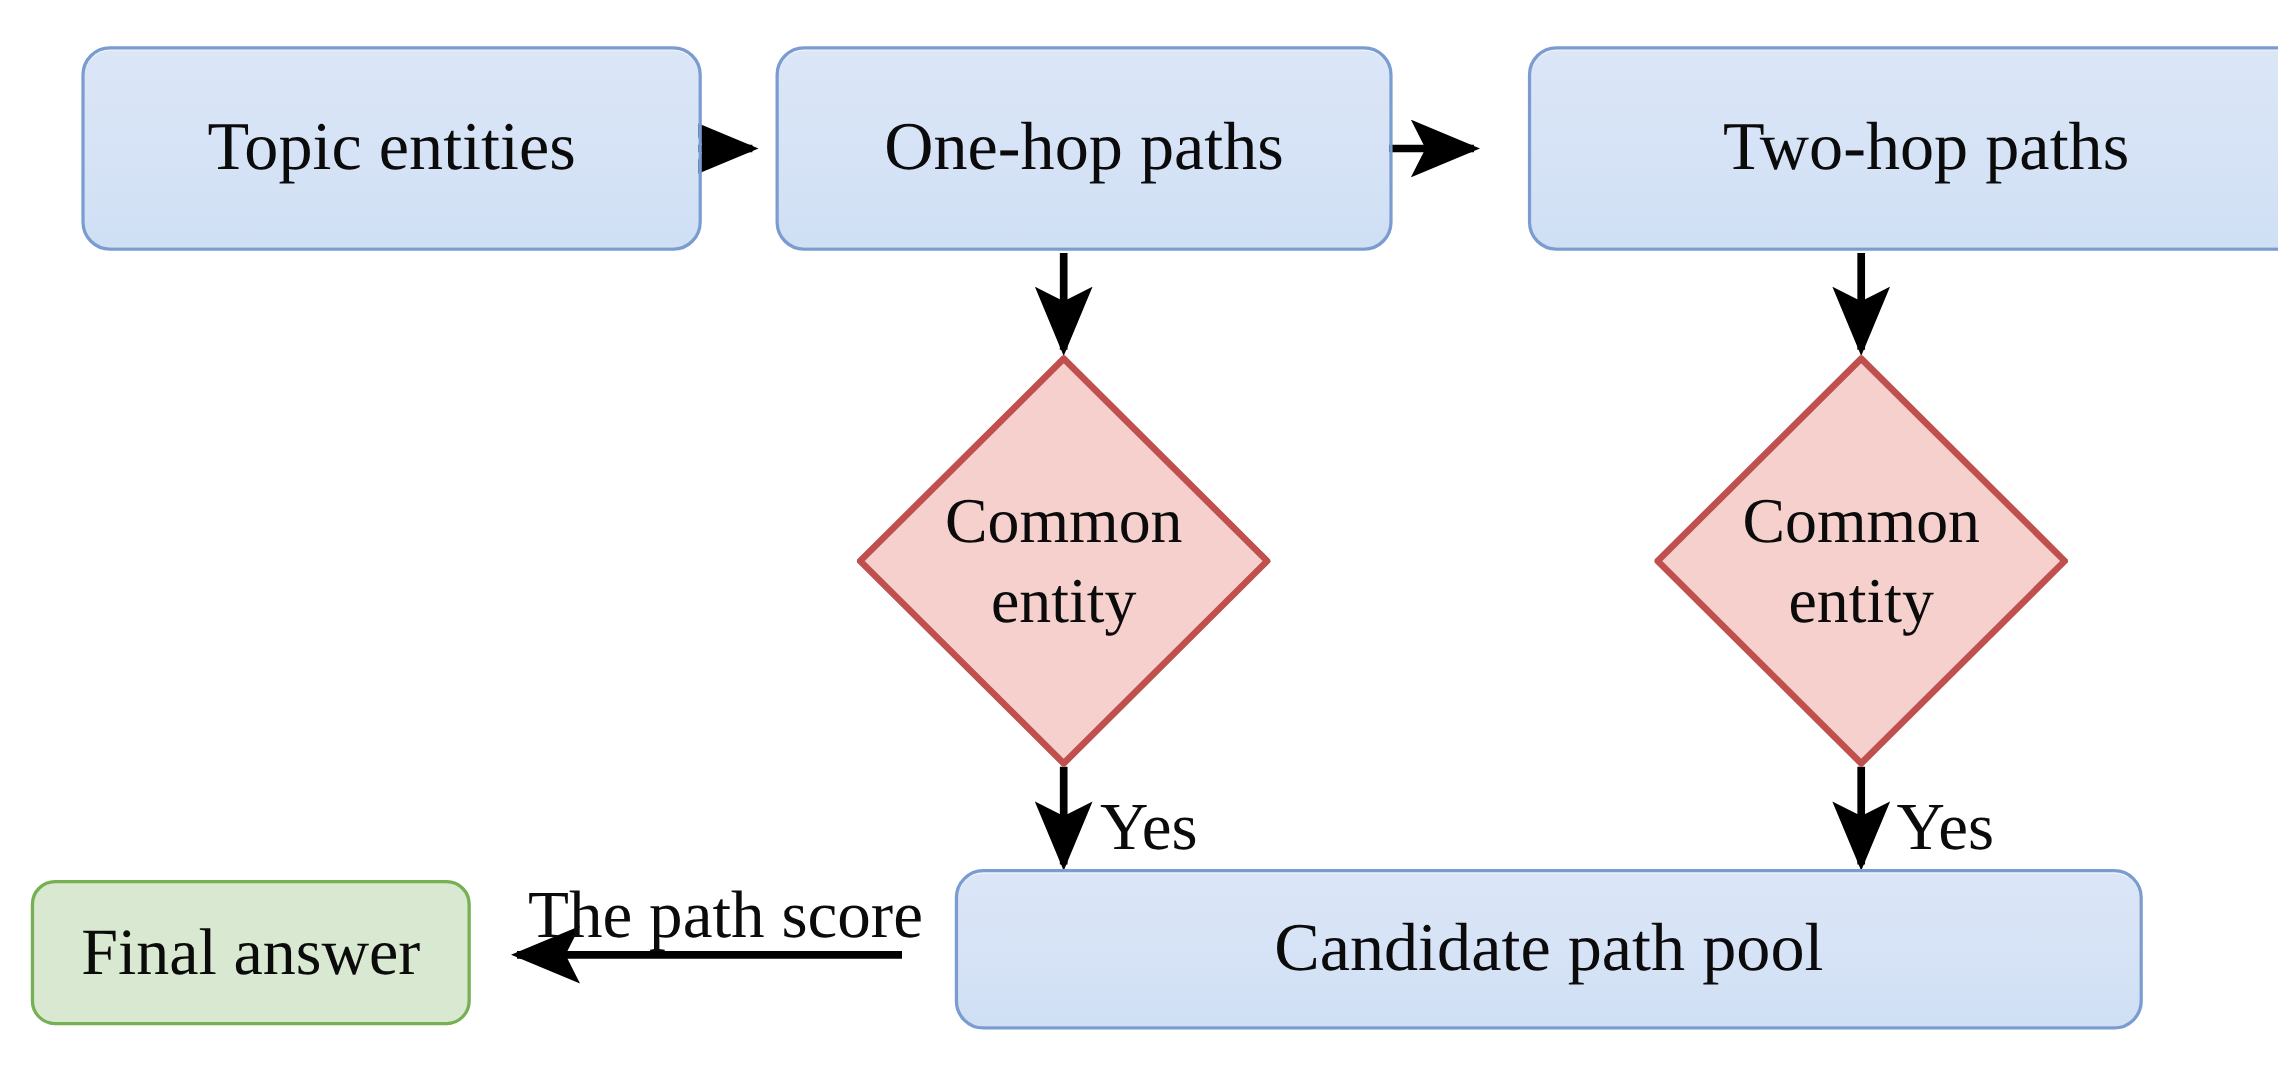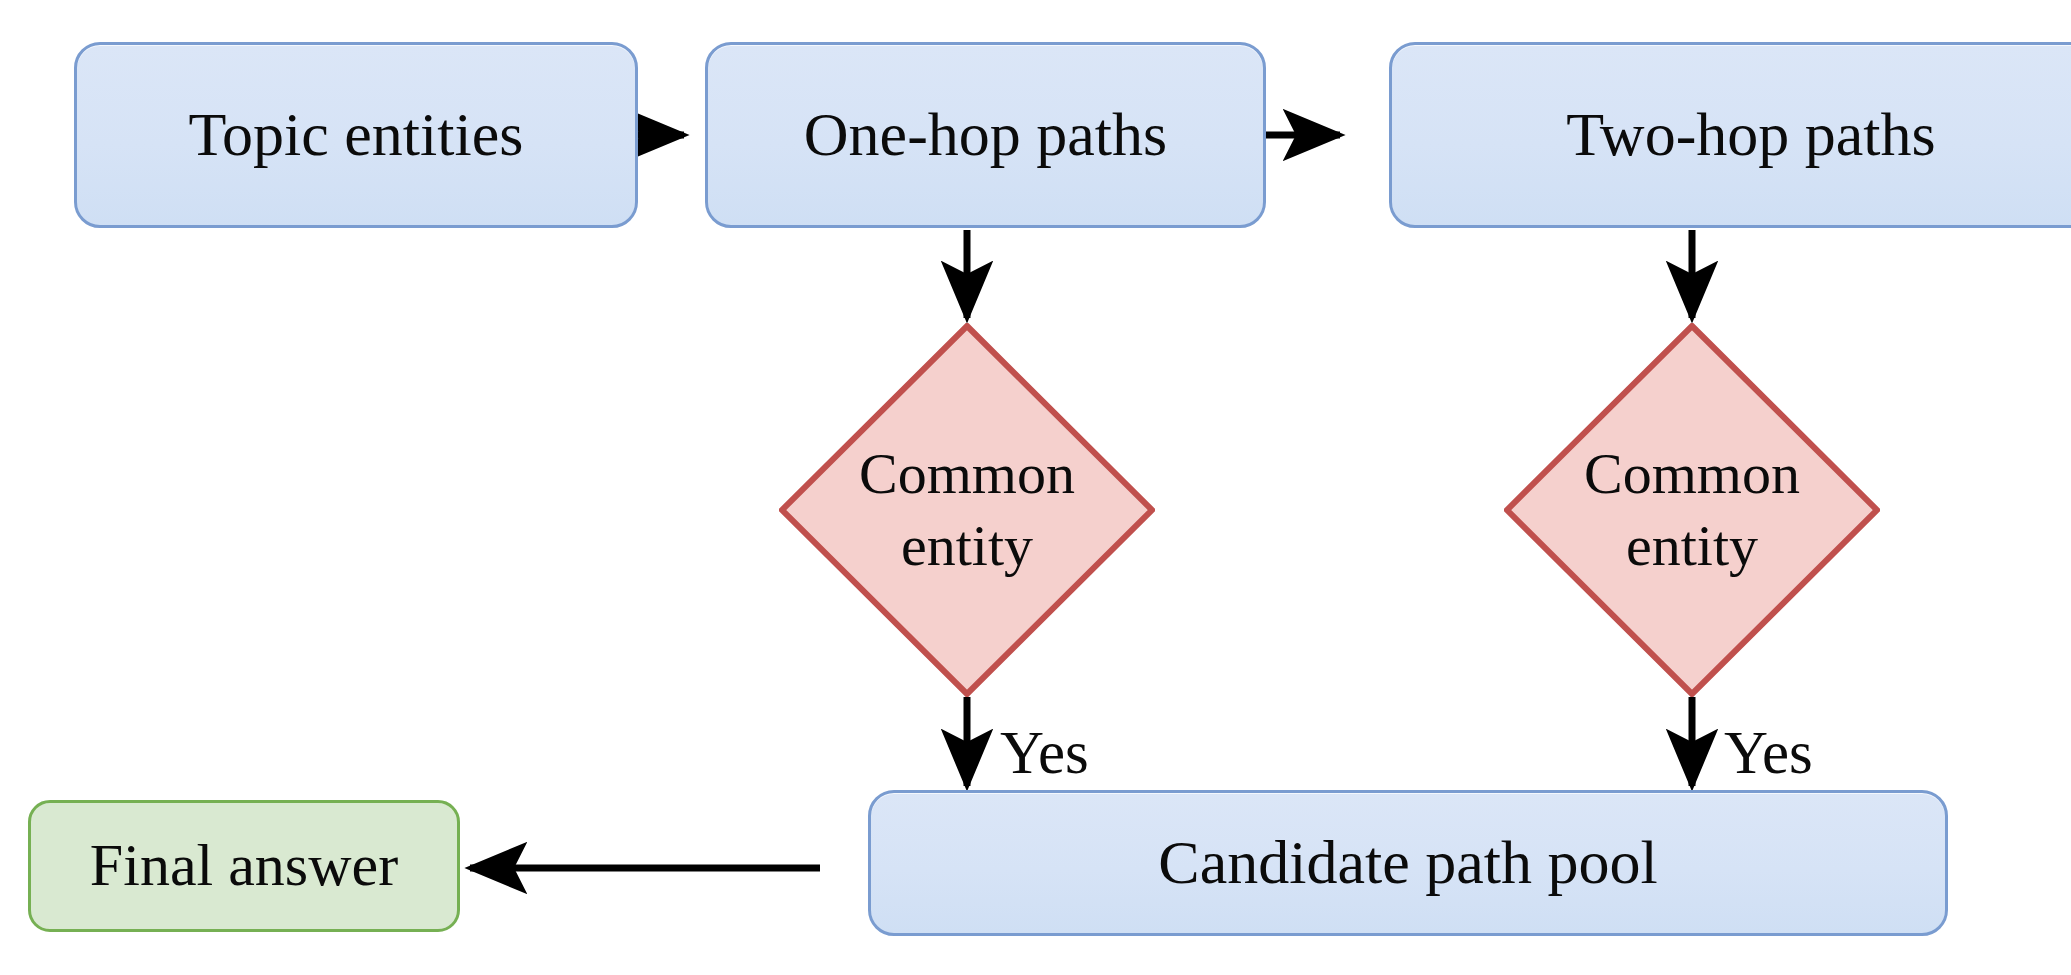--- a/index.html
+++ b/index.html
@@ -123,22 +123,23 @@
       <polygon points="188,3 373,187 188,371 3,187" fill="#f5d0cd" stroke="#c0504d" stroke-width="6"></polygon>
     </svg>
     <div class="diamond-label">Common
 entity</div>
   </div>
 
   <div class="node box-blue" style="left:822px;top:790px;width:1080px;height:146px;">
     <span>Candidate path pool</span>
   </div>
 
-  <div class="node box-green" style="left:28px;top:800px;width:432px;height:132px;">
+  <div class="node box-green" style="left:28px;top:800px;width:400px;height:132px;">
     <span>Final answer</span>
   </div>
 
   <div class="edge-label" style="left:1000px;top:718px;">Yes</div>
 
   <div class="edge-label" style="left:1724px;top:718px;">Yes</div>
 
+  <div class="edge-label" style="left:480px;top:798px;">The path score</div>
 
 </div>
 
 </body></html>

